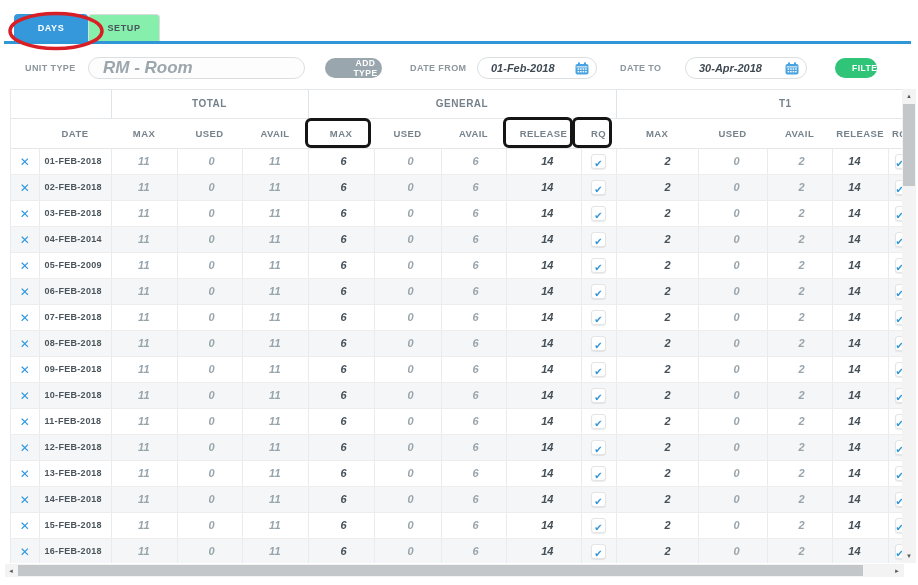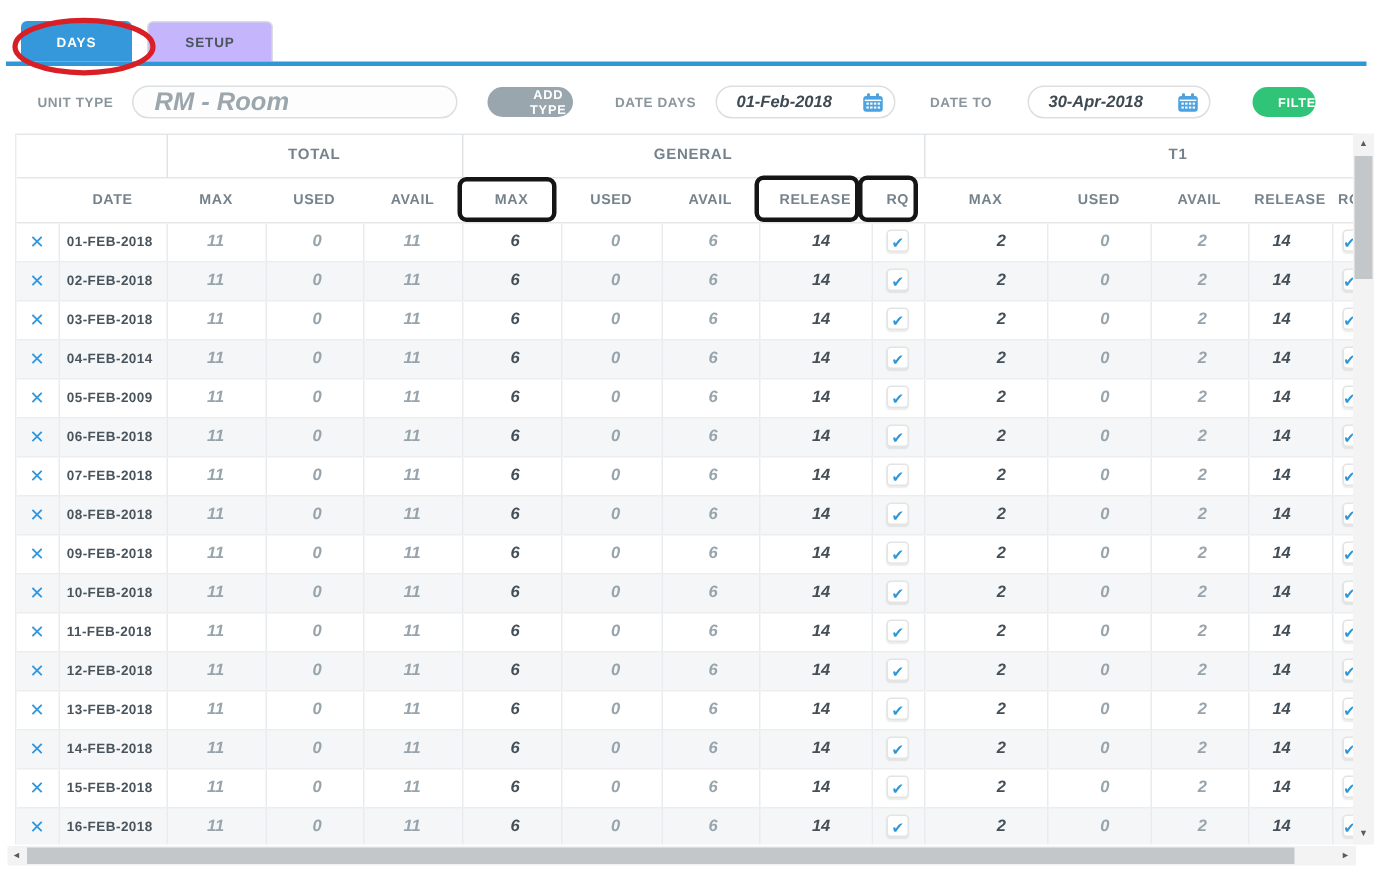--- a/index.html
+++ b/index.html
@@ -7,21 +7,21 @@
   body { font-family:"Liberation Sans","DejaVu Sans",sans-serif; }
   #app {
     position:relative; width:918px; height:585px; background:#ffffff;
     overflow:hidden; margin:0 auto;
   }
 
   
   .tab { position:absolute; top:14px; height:27px; display:flex; align-items:center; justify-content:center;
          font-size:9px; font-weight:bold; letter-spacing:.6px; border-radius:4px 4px 0 0; cursor:pointer; }
   .tab-active { left:14px; width:74px; background:#3598db; color:#ffffff; }
-  .tab-inactive { left:98px; width:84px; background:#c4b5fd; color:#4a545c;
+  .tab-inactive { left:88px; width:72px; background:#86efac; color:#4a545c;
                   border:1px solid #d9dde0; border-bottom:none; }
   .tab-underline { position:absolute; left:4px; top:41px; width:907px; height:3px; background:#2f96d8; }
 
   
   .tb-label { position:absolute; top:63px; font-size:9px; font-weight:bold; letter-spacing:.4px; color:#8a959c; }
   .pill-input { position:absolute; top:57px; height:22px; border:1px solid #dbdfe2; border-radius:11px;
                 background:#fdfdfd; display:flex; align-items:center; }
   .pill-btn { position:absolute; top:58px; height:20px; border-radius:10px; border:none;
               color:#fff; font-size:8.5px; font-weight:bold; letter-spacing:.5px;
               display:flex; align-items:center; justify-content:center; cursor:pointer;
@@ -95,21 +95,21 @@
   <div class="tab tab-active">DAYS</div>
   <div class="tab tab-inactive">SETUP</div>
   <div class="tab-underline"></div>
 
   <div class="tb-label" style="left:25px">UNIT TYPE</div>
   <div class="pill-input" id="unit-input">
     <span class="ph">RM - Room</span>
   </div>
   <button class="pill-btn" id="add-type-btn">ADD TYPE</button>
 
-  <div class="tb-label" style="left:410px">DATE DAYS</div>
+  <div class="tb-label" style="left:410px">DATE FROM</div>
   <div class="pill-input" id="date-from-input">
     <span class="date-val">01-Feb-2018</span>
     <svg class="cal" viewBox="0 0 14 13">
       <rect x="0.5" y="2" width="13" height="10.5" rx="2" fill="#4aa3e0"></rect>
       <rect x="3" y="0.2" width="2" height="3.2" rx="0.8" fill="#4aa3e0"></rect>
       <rect x="9" y="0.2" width="2" height="3.2" rx="0.8" fill="#4aa3e0"></rect>
       <rect x="1.5" y="4.4" width="11" height="1" fill="#ffffff"></rect>
       <g fill="#ffffff">
         <rect x="2.6" y="6.4" width="1.6" height="1.4"></rect>
           <rect x="5.1" y="6.4" width="1.6" height="1.4"></rect>

